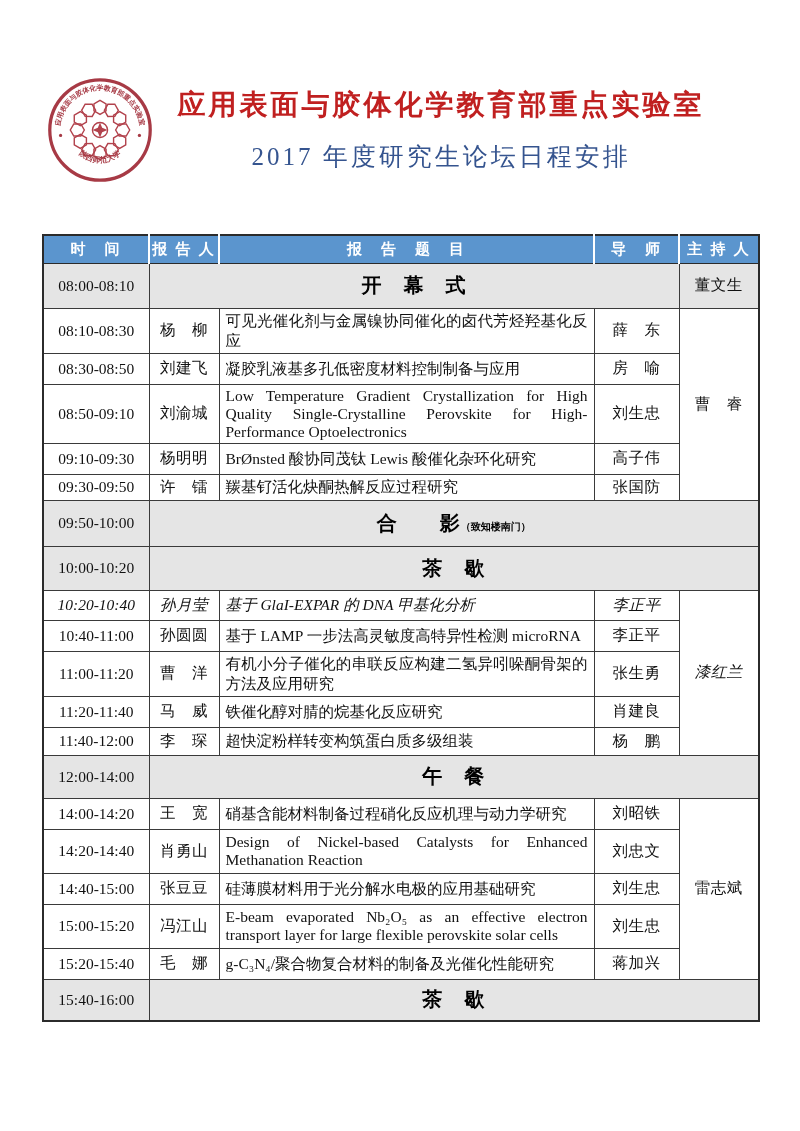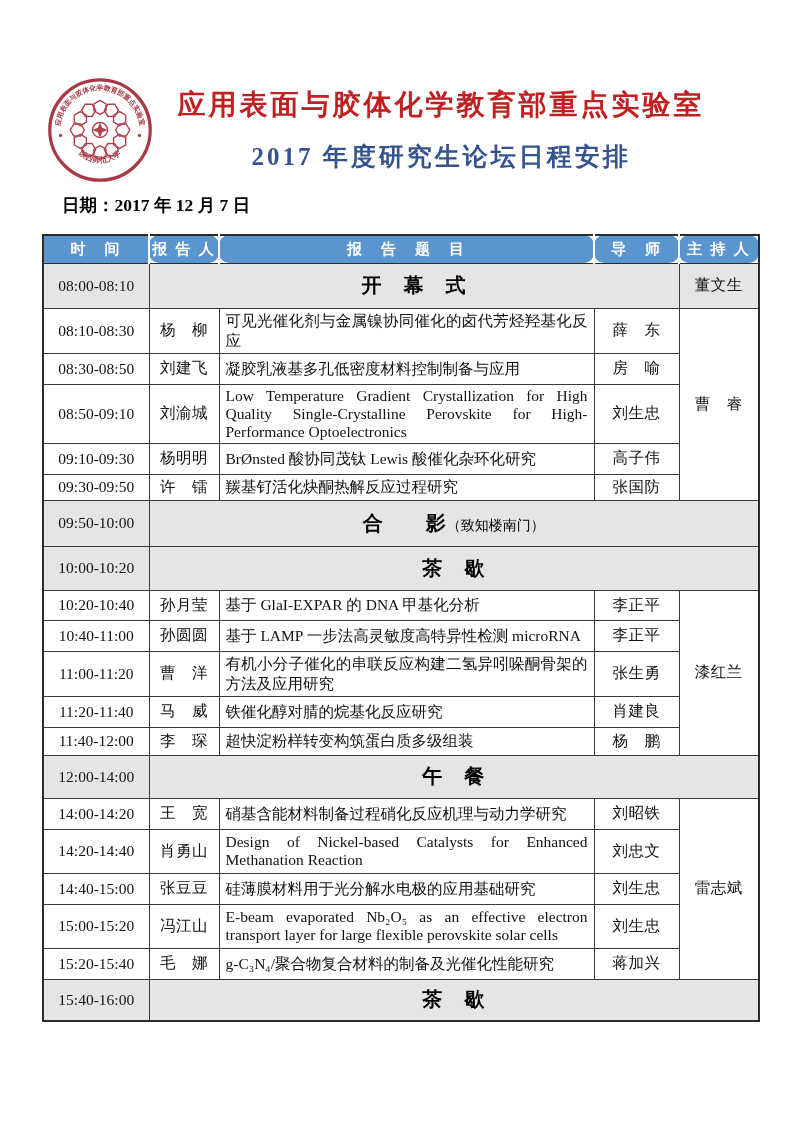--- a/index.html
+++ b/index.html
@@ -27,21 +27,21 @@
     margin-top: 10px;
     font-family: "Liberation Sans", "DejaVu Sans", sans-serif;
     font-weight: 700;
     font-size: 28px;
     letter-spacing: 3px;
     color: #c02020;
   }
   .title-blue {
     margin-top: 16px;
     font-family: "Liberation Serif", "DejaVu Serif", serif;
-    font-weight: 700;
+    font-weight: 400;
     font-size: 25px;
     letter-spacing: 3px;
     color: #35548f;
   }
 
   .meta-row {
     position: absolute;
     top: 193px; left: 62px; right: 44px;
     display: flex;
     justify-content: space-between;
@@ -63,21 +63,21 @@
     height: 28px;
     background: #5b95ce;
     color: #ffffff;
     font-family: "Liberation Sans", "DejaVu Sans", sans-serif;
     font-weight: 700;
     font-size: 15px;
     letter-spacing: 2px;
     border: 1px solid #3a3a3a;
     border-bottom: 1px solid #2b2b2b;
   }
-  .schedule th + th { border-left: 2px solid #ffffff; border-radius: 10px; }
+  .schedule th + th { border-left: 2px solid #ffffff; }
   .schedule td {
     border: 1px solid #3a3a3a;
     vertical-align: middle;
     font-size: 15.5px;
     padding: 2px 6px;
     background: #ffffff;
   }
   .schedule td.time {
     text-align: center;
     white-space: nowrap;
@@ -91,22 +91,22 @@
   .schedule td.event {
     text-align: center;
     font-family: "Liberation Sans", "DejaVu Sans", sans-serif;
     font-weight: 700;
     font-size: 20px;
     letter-spacing: 1px;
     color: #000;
   }
   .schedule td.event .note {
     font-family: "Liberation Serif", "DejaVu Serif", serif;
-    font-weight: 400;
-    font-size: 14px;
+    font-weight: 700;
+    font-size: 10px;
     letter-spacing: 0;
   }
 </style>
 </head>
 <body>
 
 <div class="page">
 
   <header class="doc-header">
     <div class="logo">
@@ -143,21 +143,20 @@
         </text>
       </svg>
     </div>
     <div class="titles">
       <div class="title-red">应用表面与胶体化学教育部重点实验室</div>
       <div class="title-blue">2017 年度研究生论坛日程安排</div>
     </div>
   </header>
 
   <div class="meta-row">
-    <span>日期：2017 年 12 月 7 日</span>
   </div>
 
   <table class="schedule" id="schedule">
     <colgroup>
       <col style="width:106px">
         <col style="width:70px">
         <col style="width:375px">
         <col style="width:85px">
         <col style="width:80px">
     </colgroup>
@@ -208,21 +207,21 @@
           <td class="name">张国防</td>
         </tr>
         <tr class="band" style="height: 46px;">
           <td class="time">09:50-10:00</td>
           <td class="event" colspan="4"><span>合　　影</span><span class="note">（致知楼南门）</span></td>
         </tr>
         <tr class="band" style="height: 44px;">
           <td class="time">10:00-10:20</td>
           <td class="event" colspan="4"><span>茶　歇</span></td>
         </tr>
-        <tr style="height: 30px;">
+        <tr style="height: 30px; font-style: italic;">
           <td class="time">10:20-10:40</td>
           <td class="name">孙月莹</td>
           <td class="title">基于 GlaI-EXPAR 的 DNA 甲基化分析</td>
           <td class="name">李正平</td>
           <td class="name host" rowspan="5">漆红兰</td>
         </tr>
         <tr style="height: 31px;">
           <td class="time">10:40-11:00</td>
           <td class="name">孙圆圆</td>
           <td class="title">基于 LAMP 一步法高灵敏度高特异性检测 microRNA</td>

